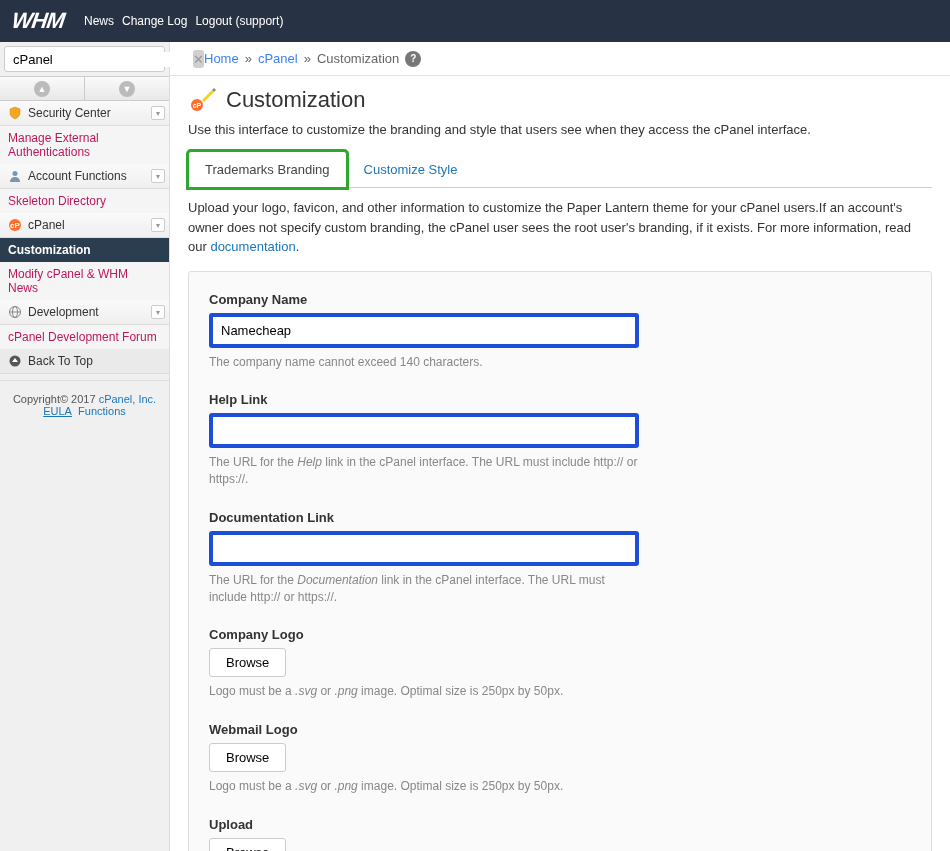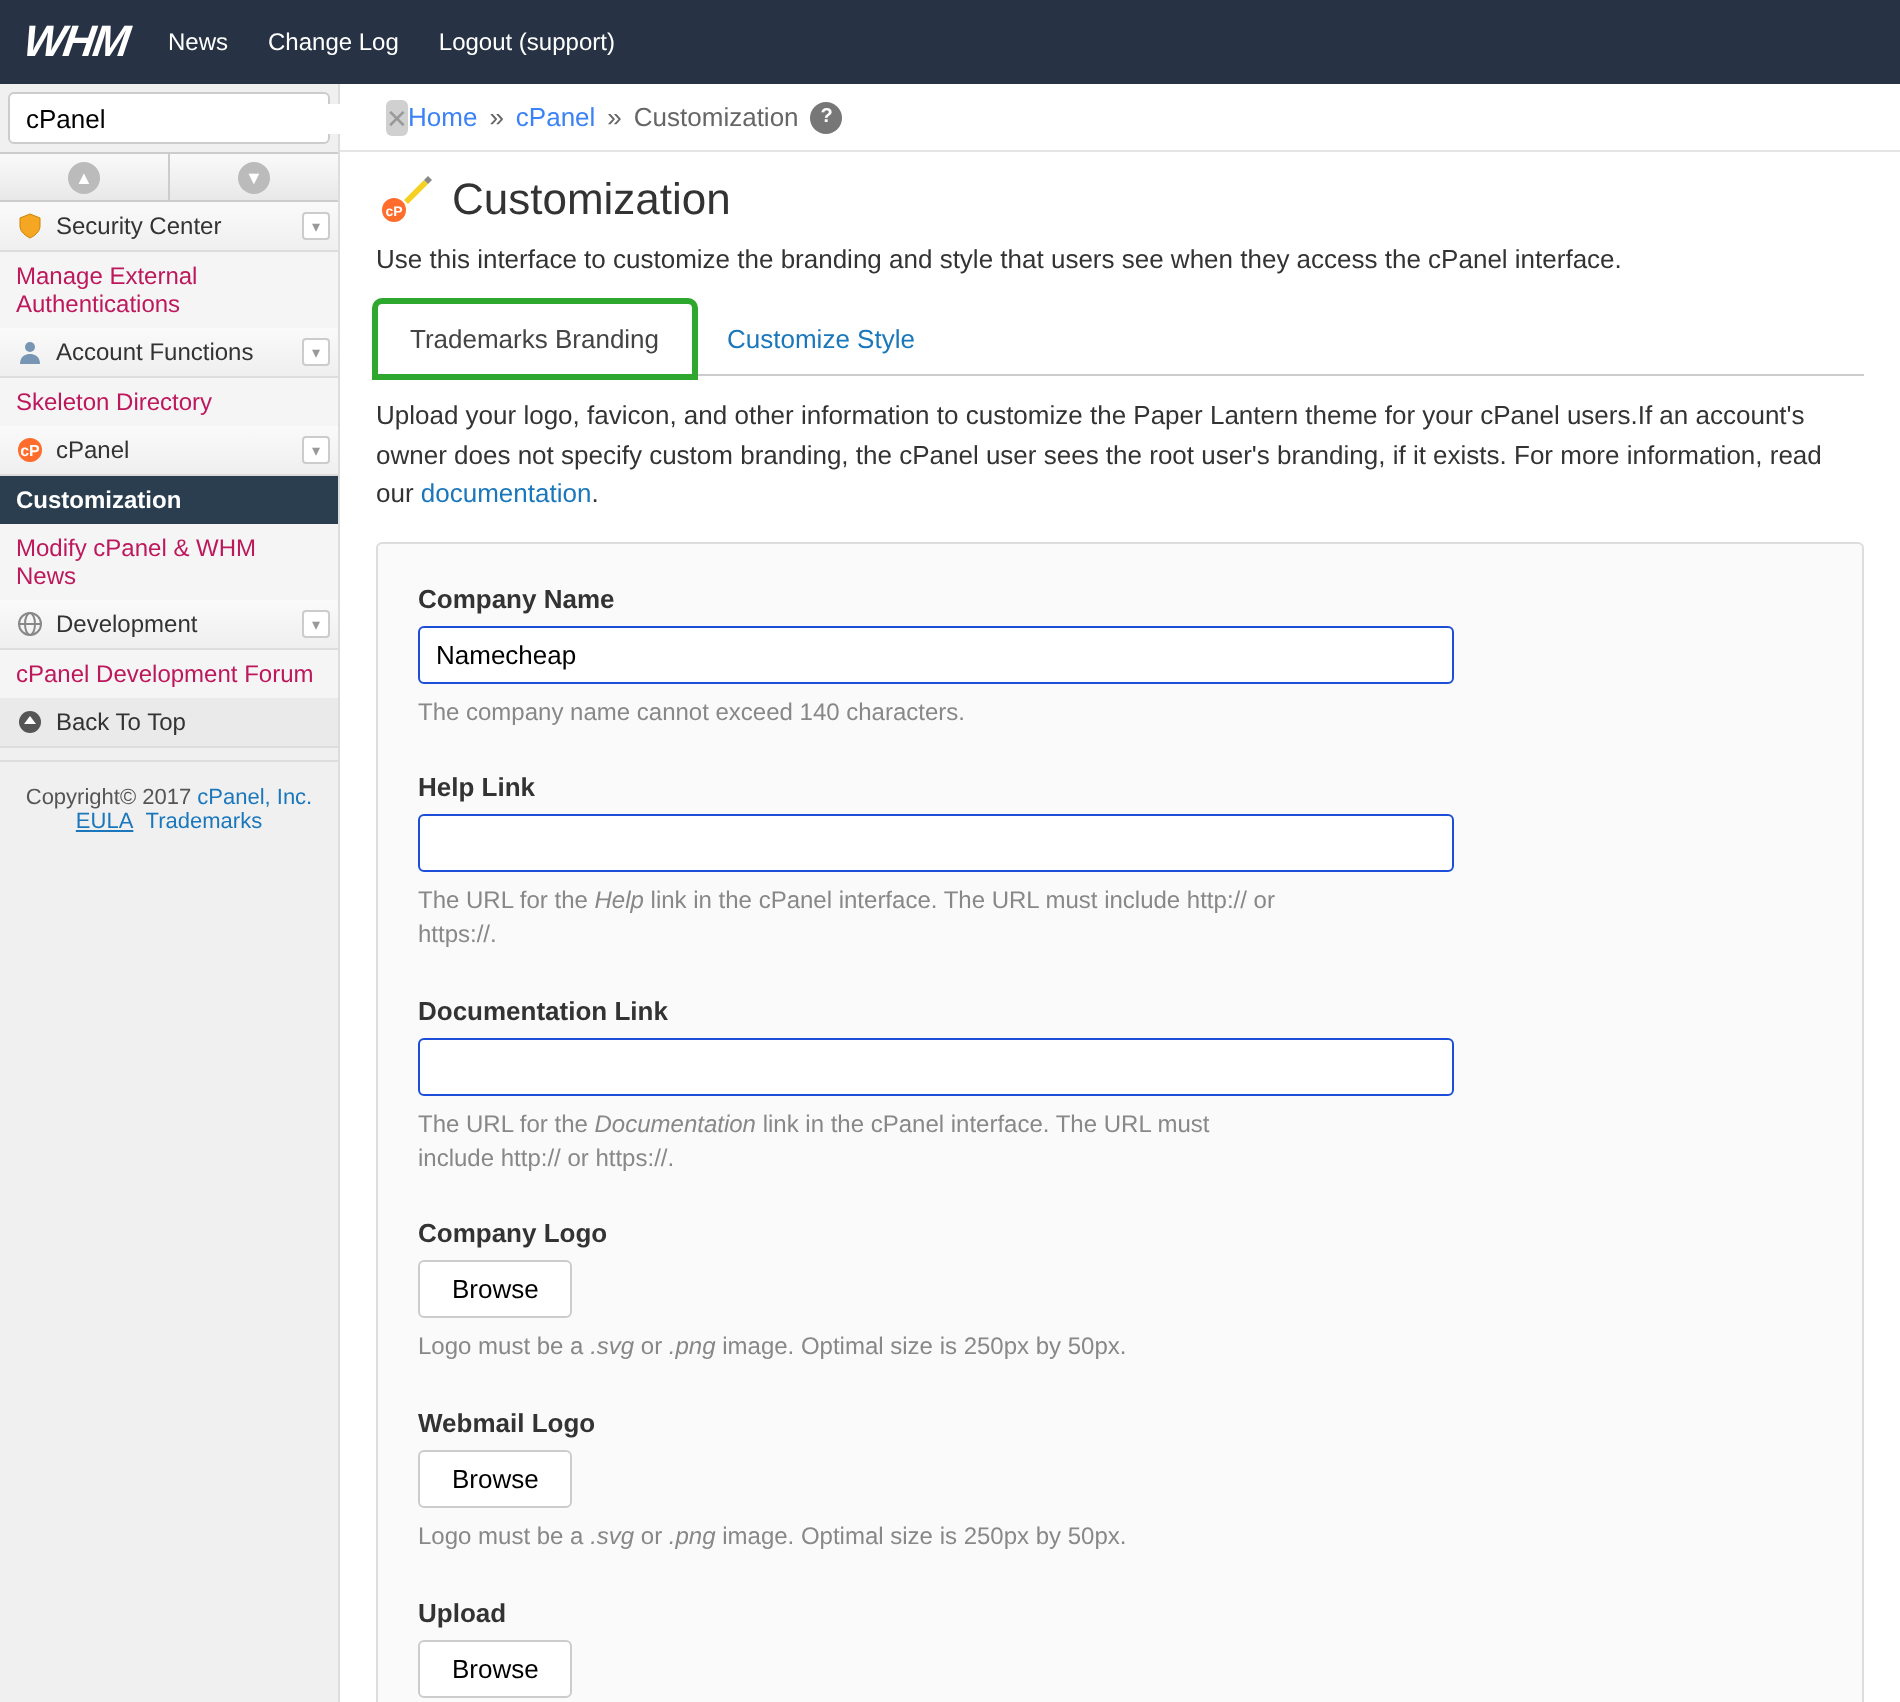--- a/index.html
+++ b/index.html
@@ -1,20 +1,20 @@
 <!DOCTYPE html>
 <html><head>
 <meta charset="utf-8">
 <style>
 * { box-sizing: border-box; margin: 0; padding: 0; }
 body { font-family: -apple-system, BlinkMacSystemFont, "Segoe UI", Arial, sans-serif; font-size: 13px; color: #333; background: #fff; }
 
 .topbar { background: #273344; height: 42px; display: flex; align-items: center; padding: 0 12px; color: #fff; }
 .logo { font-weight: bold; font-style: italic; font-size: 22px; letter-spacing: -1px; margin-right: 20px; font-family: Arial, sans-serif; transform: skewX(-8deg); }
-.topnav { display: flex; gap: 20px; align-items: center; }
+.topnav { display: flex; gap: 8px; align-items: center; }
 .topnav a { color: #fff; text-decoration: none; font-size: 12px; }
 
 .layout { display: flex; }
 
 .sidebar { width: 170px; background: #f0f0f0; min-height: 809px; border-right: 1px solid #ddd; }
 .search-box { background: #fff; border: 1px solid #ccc; border-radius: 3px; margin: 4px; height: 26px; display: flex; align-items: center; padding: 0 4px; position: relative; }
 .search-box input { border: none; outline: none; flex: 1; font-size: 13px; padding: 0 4px; }
 .search-clear { width: 18px; height: 18px; background: #d0d0d0; border-radius: 3px; display: flex; align-items: center; justify-content: center; color: #999; font-size: 13px; cursor: pointer; }
 
 .arrow-row { display: flex; border-top: 1px solid #ccc; border-bottom: 1px solid #ccc; }
@@ -47,21 +47,21 @@
 .tab { padding: 10px 16px; font-size: 13px; cursor: pointer; border: 1px solid transparent; border-bottom: none; color: #1a77bb; }
 .tab.active { border-color: #ccc; border-bottom: 1px solid #fff; margin-bottom: -1px; color: #444; background: #fff; border-radius: 3px 3px 0 0; }
 .tab-highlight { outline: 3px solid #2da72d; outline-offset: -1px; }
 
 .tab-desc { font-size: 13px; color: #333; margin-bottom: 14px; line-height: 1.5; }
 .tab-desc a { color: #1a77bb; text-decoration: none; }
 
 .form-panel { border: 1px solid #ddd; border-radius: 3px; background: #fafafa; padding: 20px 20px; }
 .form-group { margin-bottom: 22px; }
 .form-label { font-weight: bold; font-size: 13px; margin-bottom: 6px; display: block; }
-.form-input { width: 518px; max-width: 100%; padding: 6px 8px; border: 1px solid #1d4ed8; border-radius: 3px; font-size: 13px; background: #fff; }
+.form-input { width: 430px; max-width: 100%; padding: 6px 8px; border: 4px solid #1d4ed8; border-radius: 3px; font-size: 13px; background: #fff; }
 .form-help { font-size: 12px; color: #888; margin-top: 6px; max-width: 430px; line-height: 1.4; }
 .form-help em { font-style: italic; }
 .browse-btn { padding: 6px 16px; border: 1px solid #ccc; border-radius: 3px; background: #fff; font-size: 13px; cursor: pointer; }
 </style>
 </head>
 <body>
 
 <div class="topbar">
   <div class="logo">WHM</div>
   <div class="topnav">
@@ -136,21 +136,21 @@
           <svg width="12" height="12" viewBox="0 0 12 12">
             <circle cx="6" cy="6" r="5.5" fill="#555"></circle>
             <path d="M6 3 L9 7 L3 7 Z" fill="#fff"></path>
           </svg>
         </span>
       <span>Back To Top</span>
     </div>
 
     <div class="footer-box">
       <span>Copyright© 2017 </span><a href="#">cPanel, Inc.</a><br>
-      <a href="#" style="text-decoration:underline">EULA</a>&nbsp;&nbsp;<a href="#">Trademarks</a>
+      <a href="#" style="text-decoration:underline">EULA</a>&nbsp;&nbsp;<a href="#">Functions</a>
     </div>
   </div>
 
   <div class="main">
     <div class="breadcrumb">
       <span><svg width="14" height="14" viewBox="0 0 14 14">
             <path d="M2 7 L7 2 L12 7 L12 12 L8.5 12 L8.5 9 L5.5 9 L5.5 12 L2 12 Z" fill="#bbb"></path>
           </svg></span>
       <a href="#">Home</a>
       <span>»</span>

